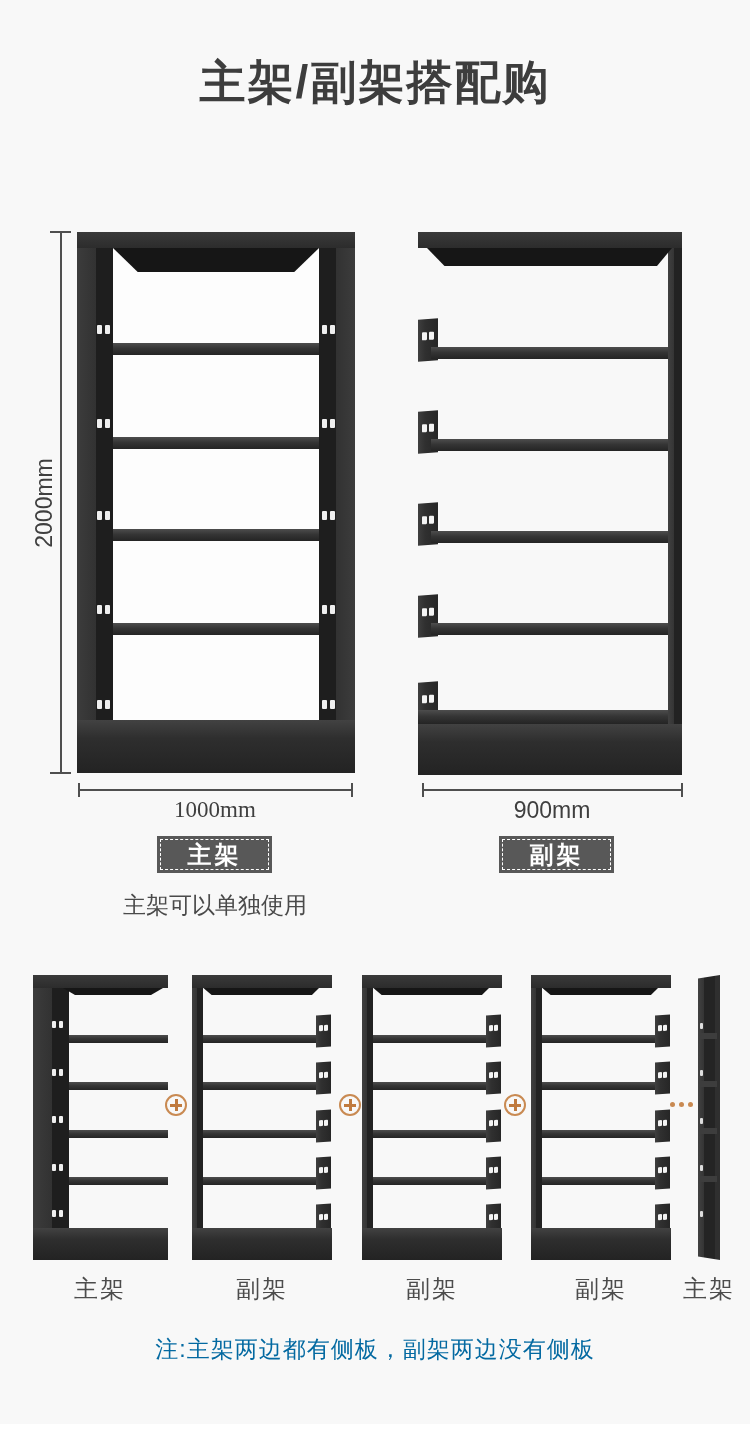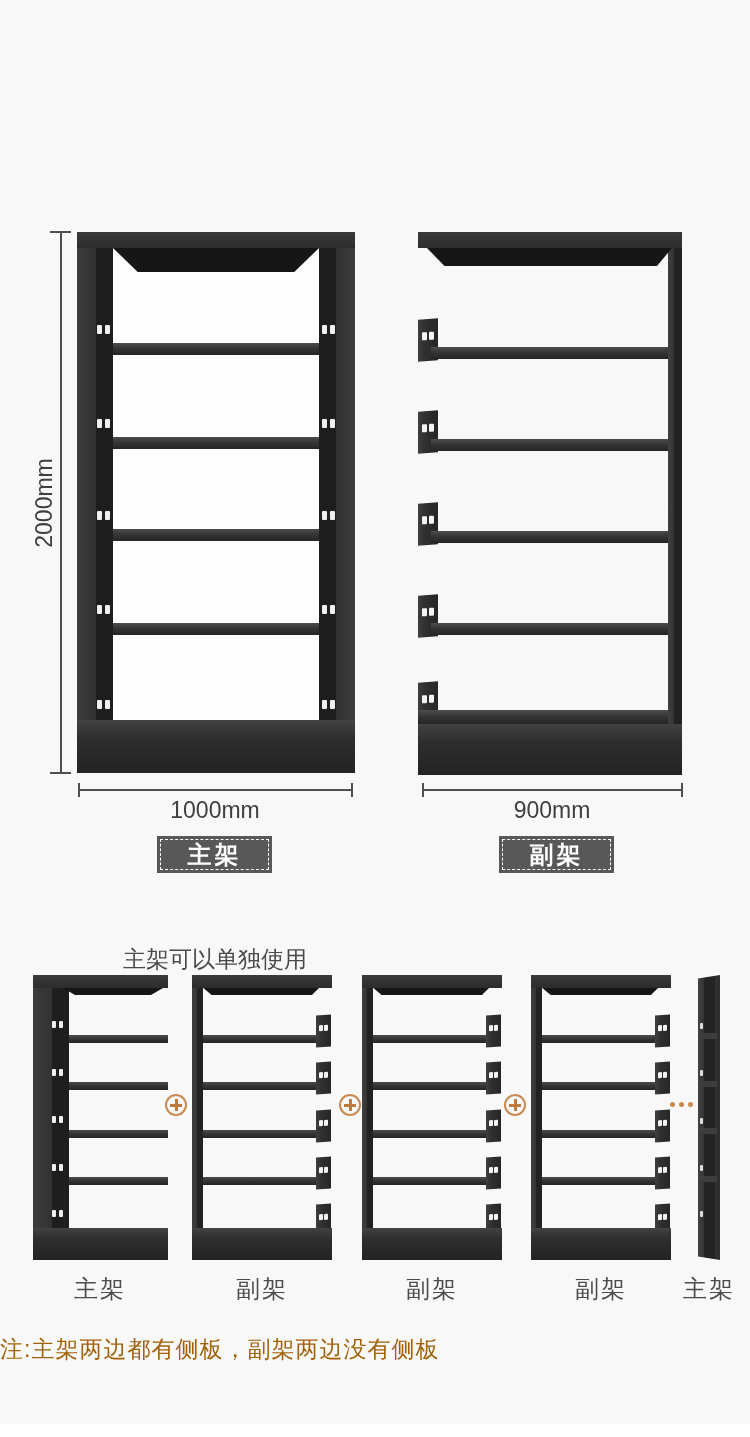--- a/index.html
+++ b/index.html
@@ -9,31 +9,31 @@
 
   
   .title{position:absolute;top:52px;left:0;width:750px;text-align:center;
          font-size:46px;font-weight:700;color:#3d3d3d;letter-spacing:2px;}
   .subtitle{position:absolute;top:137px;left:0;width:750px;text-align:center;
             font-size:23px;color:#4a4a4a;letter-spacing:1px;}
   .dim-label{position:absolute;font-size:23px;color:#3f3f3f;white-space:nowrap;
              transform:translateX(-50%);}
   .vdim-label{position:absolute;left:44px;top:503px;font-size:23px;color:#3f3f3f;
               white-space:nowrap;transform:translate(-50%,-50%) rotate(-90deg);}
-  .desc{position:absolute;top:944px;font-size:23px;color:#4a4a4a;white-space:nowrap;
+  .desc{position:absolute;top:890px;font-size:23px;color:#4a4a4a;white-space:nowrap;
         transform:translateX(-50%);}
   .badge{position:absolute;top:836px;width:115px;height:37px;background:#585858;
          color:#ffffff;font-size:24px;font-weight:700;letter-spacing:3px;
          display:flex;align-items:center;justify-content:center;}
   .badge::after{content:"";position:absolute;left:3px;right:3px;top:3px;bottom:3px;
                 border:1px dashed #ffffff;pointer-events:none;}
   .unit-label{position:absolute;top:1273px;font-size:24px;color:#4c4c4c;letter-spacing:2px;
               white-space:nowrap;transform:translateX(-50%);}
-  .note{position:absolute;top:1334px;left:0;width:750px;text-align:left;
-        font-size:23px;color:#a16207;letter-spacing:1px;}
+  .note{position:absolute;top:1334px;left:0;width:750px;text-align:center;
+        font-size:23px;color:#0369a1;letter-spacing:1px;}
 
   
   .dline{position:absolute;background:#4f4f4f;}
 
   
   .board{position:absolute;background:linear-gradient(180deg,#4d4d4d 0%,#353535 45%,#242424 100%);}
   .topbar{position:absolute;background:linear-gradient(180deg,#3a3a3a,#2c2c2c);}
   .colL{position:absolute;background:linear-gradient(90deg,#3c3c3c 0%,#323232 52%,#1e1e1e 52%);}
   .colR{position:absolute;background:linear-gradient(270deg,#3c3c3c 0%,#323232 52%,#1e1e1e 52%);}
   .baseblk{position:absolute;background:linear-gradient(180deg,#424242 0%,#2e2e2e 35%,#232323 100%);}
@@ -73,20 +73,21 @@
   .slab-band{position:absolute;background:#3d3d3d;}
   .slab-hole{position:absolute;width:3px;height:6px;background:#dddddd;border-radius:1px;}
 
   .white-strip{position:absolute;left:0;top:1424px;width:750px;height:13px;background:#ffffff;}
 </style>
 </head>
 <body>
 
 <div class="canvas">
 
+  <div class="title">主架/副架搭配购</div>
 
   <div class="dline" style="left:60px;top:232px;width:1.5px;height:541px;"></div>
   <div class="dline" style="left:50px;top:231px;width:21px;height:1.5px;"></div>
   <div class="dline" style="left:50px;top:772px;width:21px;height:1.5px;"></div>
   <div class="vdim-label">2000mm</div>
 
   <div class="abs" style="left:77px;top:232px;width:278px;height:541px;">
     <div class="colL" style="left:0;top:0;width:36px;height:541px;"></div>
     <div class="colR" style="left:242px;top:0;width:36px;height:541px;"></div>
     <div class="inner" style="left:36px;top:16px;width:206px;height:472px;"></div>
@@ -123,21 +124,21 @@
     <div class="bkt" style="left:0;top:363px;width:20px;height:42px;"></div>
     <div class="board" style="left:13px;top:391px;width:237px;height:12px;"></div>
     <div class="bkt" style="left:0;top:450px;width:20px;height:42px;"></div>
     <div class="board" style="left:0;top:478px;width:250px;height:14px;"></div>
     <div class="baseblk" style="left:0;top:492px;width:264px;height:51px;"></div>
   </div>
 
   <div class="dline" style="left:78px;top:789px;width:274px;height:1.5px;"></div>
   <div class="dline" style="left:78px;top:783px;width:1.5px;height:14px;"></div>
   <div class="dline" style="left:351px;top:783px;width:1.5px;height:14px;"></div>
-  <div class="dim-label" style="left:215px;top:797px;">1000mm</div>
+  <div class="dim-label" style="left:215px;top:797px;font-family:Liberation Serif, serif;">1000mm</div>
 
   <div class="dline" style="left:422px;top:789px;width:260px;height:1.5px;"></div>
   <div class="dline" style="left:422px;top:783px;width:1.5px;height:14px;"></div>
   <div class="dline" style="left:681px;top:783px;width:1.5px;height:14px;"></div>
   <div class="dim-label" style="left:552px;top:797px;">900mm</div>
 
   <div class="badge" style="left:157px;">主架</div>
   <div class="badge" style="left:499px;">副架</div>
   <div class="desc" style="left:215px;">主架可以单独使用</div>
 

